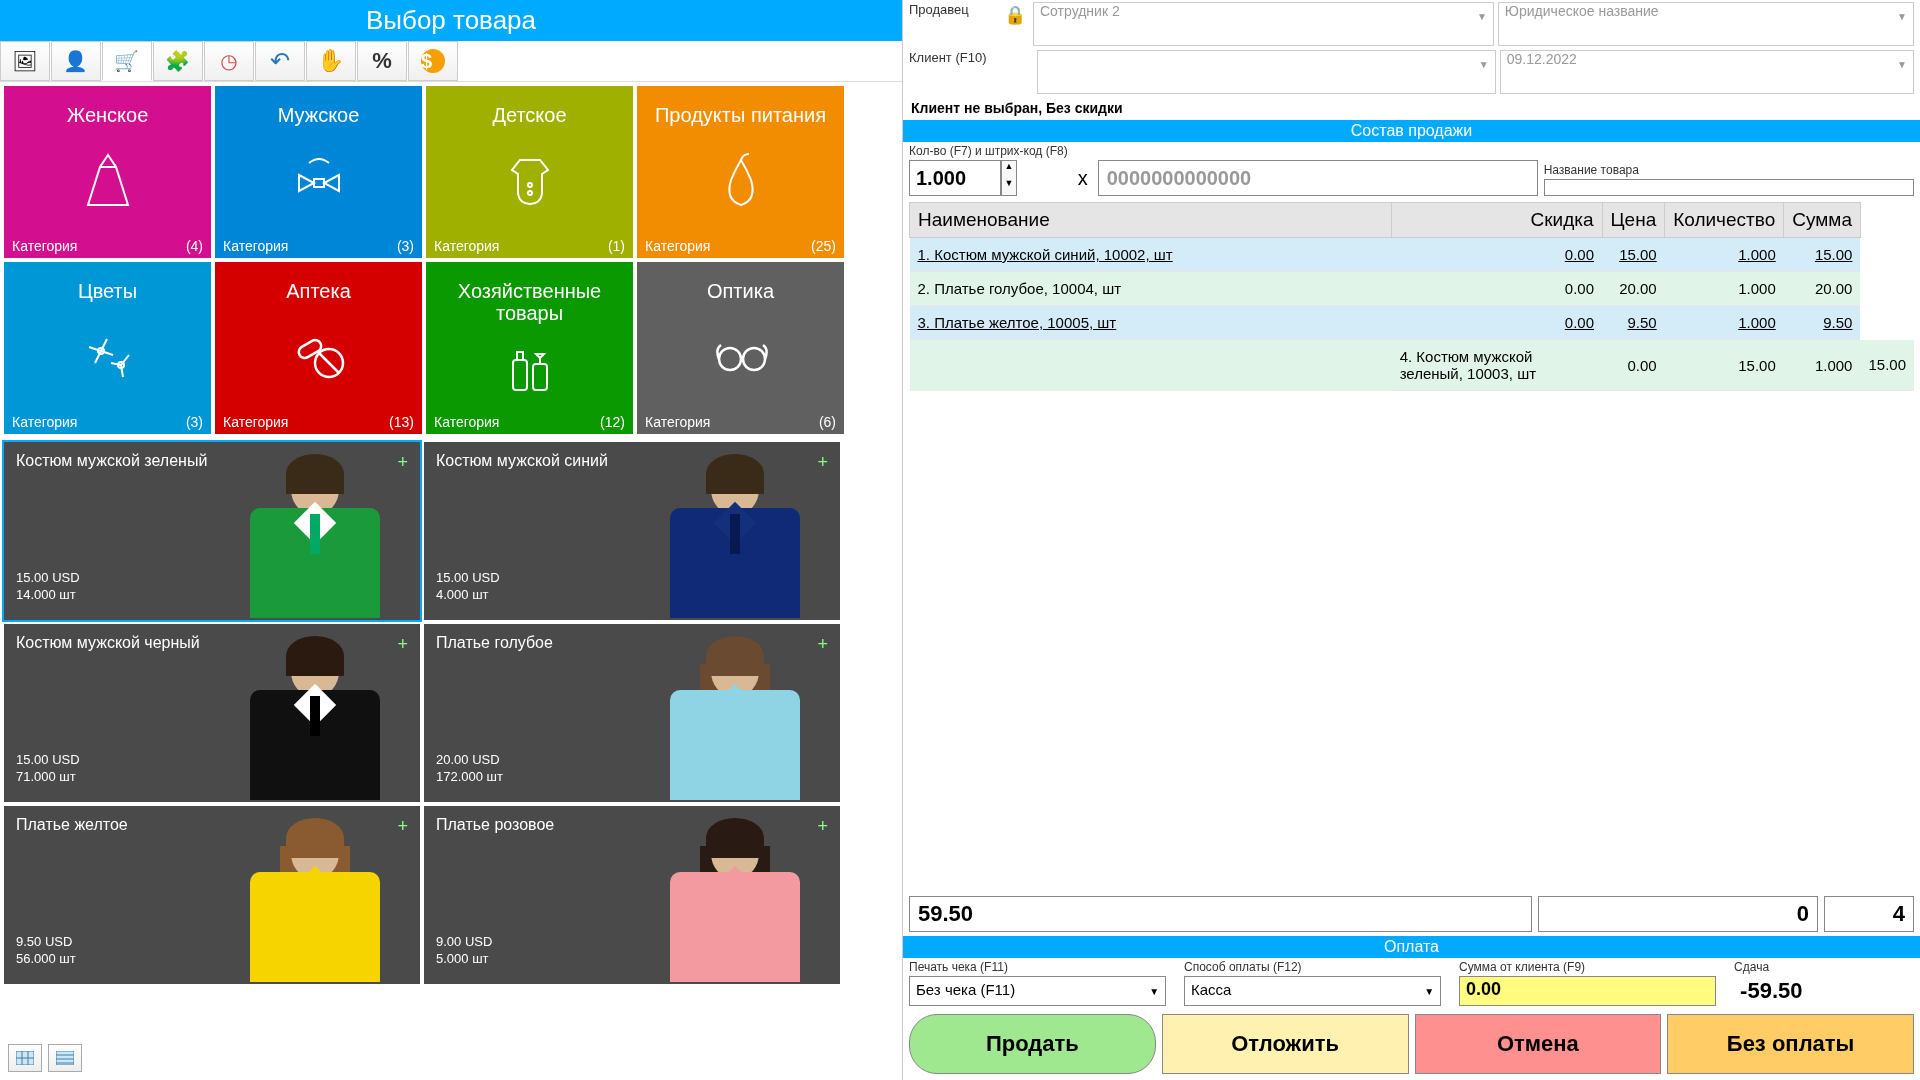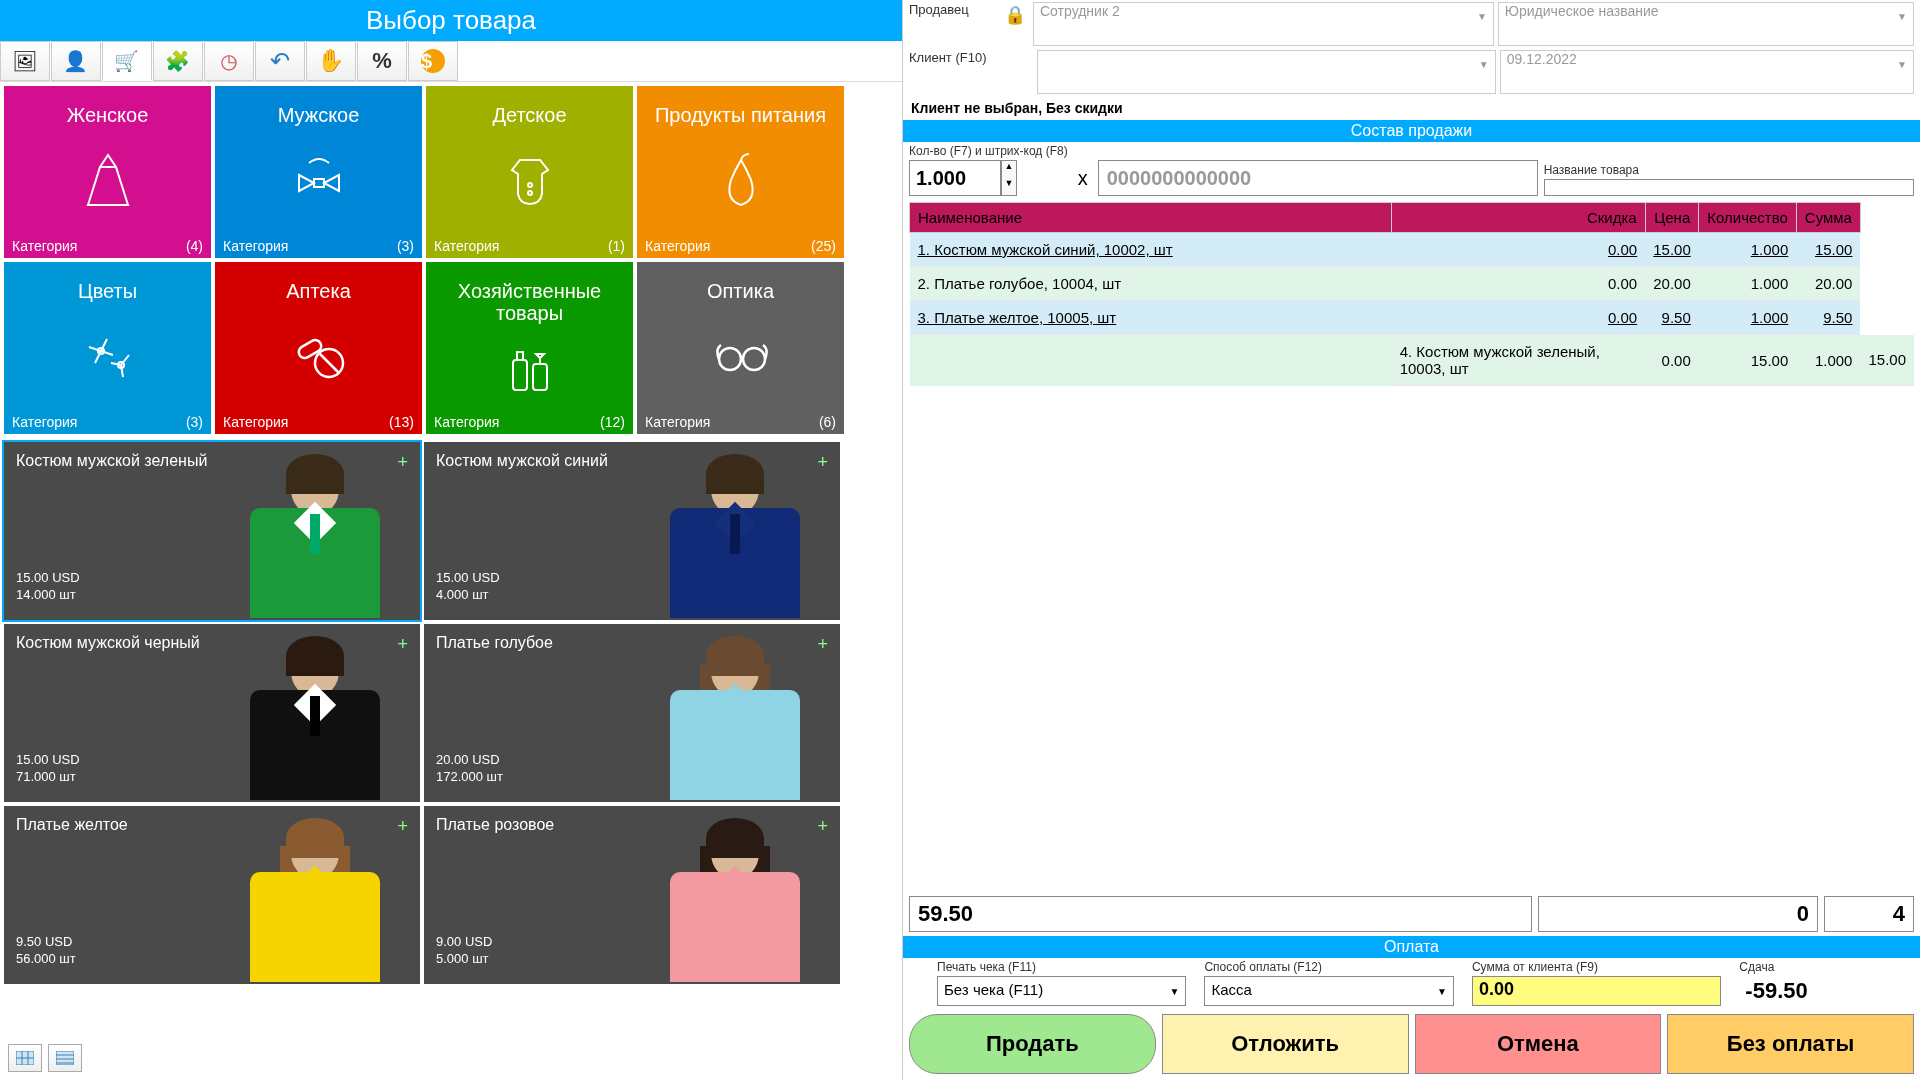--- a/index.html
+++ b/index.html
@@ -36,34 +36,34 @@
 .qty-row { display: flex; align-items: flex-end; padding: 2px 6px; gap: 6px; }
 .qty-group { display: flex; flex-direction: column; }
 .small-lbl { font-size: 12px; color: #333; margin-bottom: 2px; }
 .qty-input { width: 92px; height: 36px; border: 1px solid #888; font-size: 20px; font-weight: bold; padding: 0 6px; }
 .spinner { width: 16px; height: 36px; display: flex; flex-direction: column; border: 1px solid #888; }
 .spinner div { flex: 1; text-align: center; font-size: 9px; cursor: pointer; background: #f8f8f8; }
 .mult { font-size: 20px; padding: 0 4px 6px; }
 .barcode-input { width: 440px; height: 36px; border: 1px solid #888; font-size: 20px; font-weight: bold; padding: 0 8px; color: #999; }
 .name-input { flex: 1; height: 36px; border: 1px solid #888; }
 .sale-table { width: calc(100% - 12px); margin: 4px 6px; border-collapse: collapse; }
-.sale-table th { text-align: left; font-size: 15px; font-weight: normal; border: 1px solid #ccc; padding: 6px 8px; background: #be185d; }
+.sale-table th { text-align: left; font-size: 19px; font-weight: normal; border: 1px solid #ccc; padding: 6px 8px; background: #e5e5e5; }
 .sale-table th.r, .sale-table td.r { text-align: right; }
 .sale-table td { font-size: 15px; padding: 8px; border-bottom: 1px solid #e8e8e8; }
 .row-blue { background: #d4ecf8; text-decoration: underline; }
 .row-green { background: #e0f5e8; }
 .row-active { position: relative; }
 .row-active::before { content: '▸'; position: absolute; left: -14px; top: 8px; color: #333; font-size: 14px; }
 .table-scroll { flex: 1; overflow: auto; position: relative; }
 .totals-row { display: flex; gap: 6px; padding: 4px 6px; }
 .total-box { border: 1px solid #888; height: 36px; font-size: 22px; font-weight: bold; padding: 4px 8px; }
 .total-sum { flex: 1; }
 .total-mid { width: 280px; text-align: right; }
 .total-qty { width: 90px; text-align: right; }
-.pay-row { display: flex; gap: 18px; padding: 2px 6px; margin-left: 28px; }
+.pay-row { display: flex; gap: 18px; padding: 2px 6px; }
 .pay-col { flex: 1; display: flex; flex-direction: column; }
 .pay-select { height: 30px; border: 1px solid #888; background: #fff; padding: 4px 6px; font-size: 15px; position: relative; }
 .pay-select .caret { position: absolute; right: 6px; top: 9px; font-size: 10px; }
 .pay-amount { height: 30px; border: 1px solid #888; background: #fffc80; font-size: 18px; font-weight: bold; padding: 2px 6px; }
 .change-val { height: 30px; font-size: 22px; font-weight: bold; padding: 2px 6px; }
 .action-row { display: flex; gap: 6px; padding: 6px; }
 .action-btn { flex: 1; height: 60px; font-size: 22px; font-weight: bold; border: 1px solid #888; cursor: pointer; }
 .btn-sell { background: #a0e890; border-radius: 28px; }
 .btn-hold { background: #fff2b0; }
 .btn-nopay { background: #ffcc66; }

